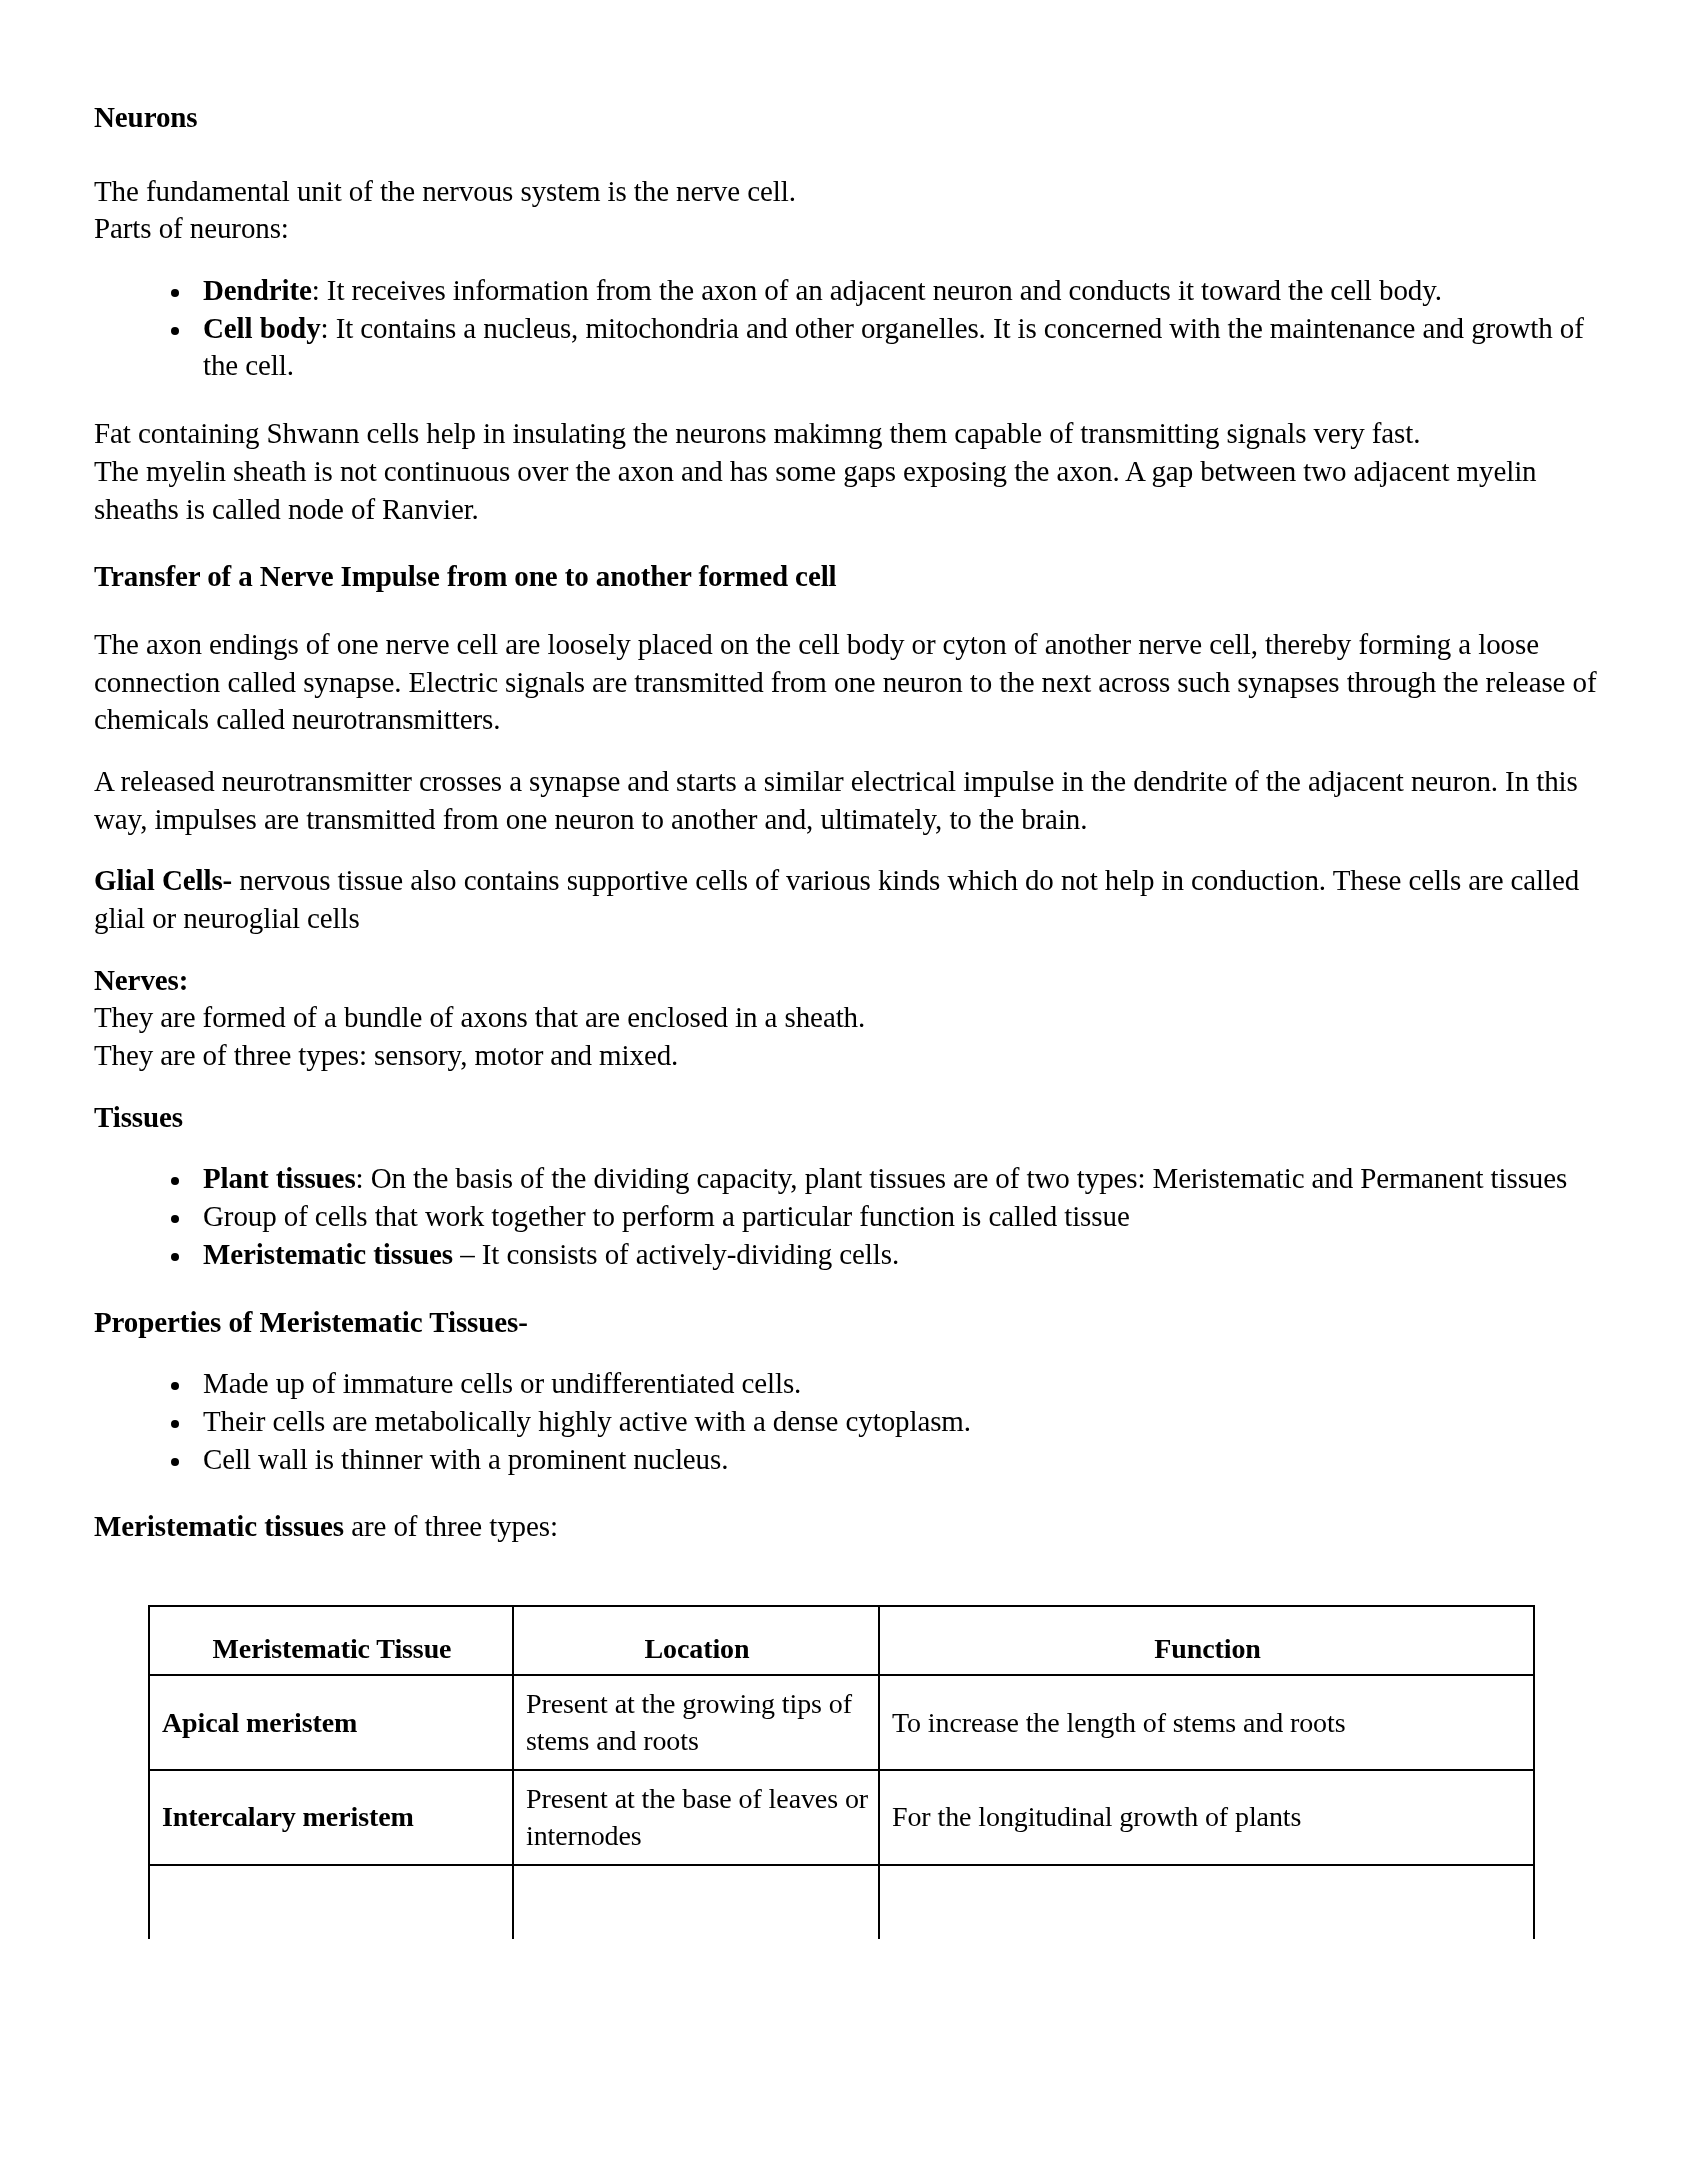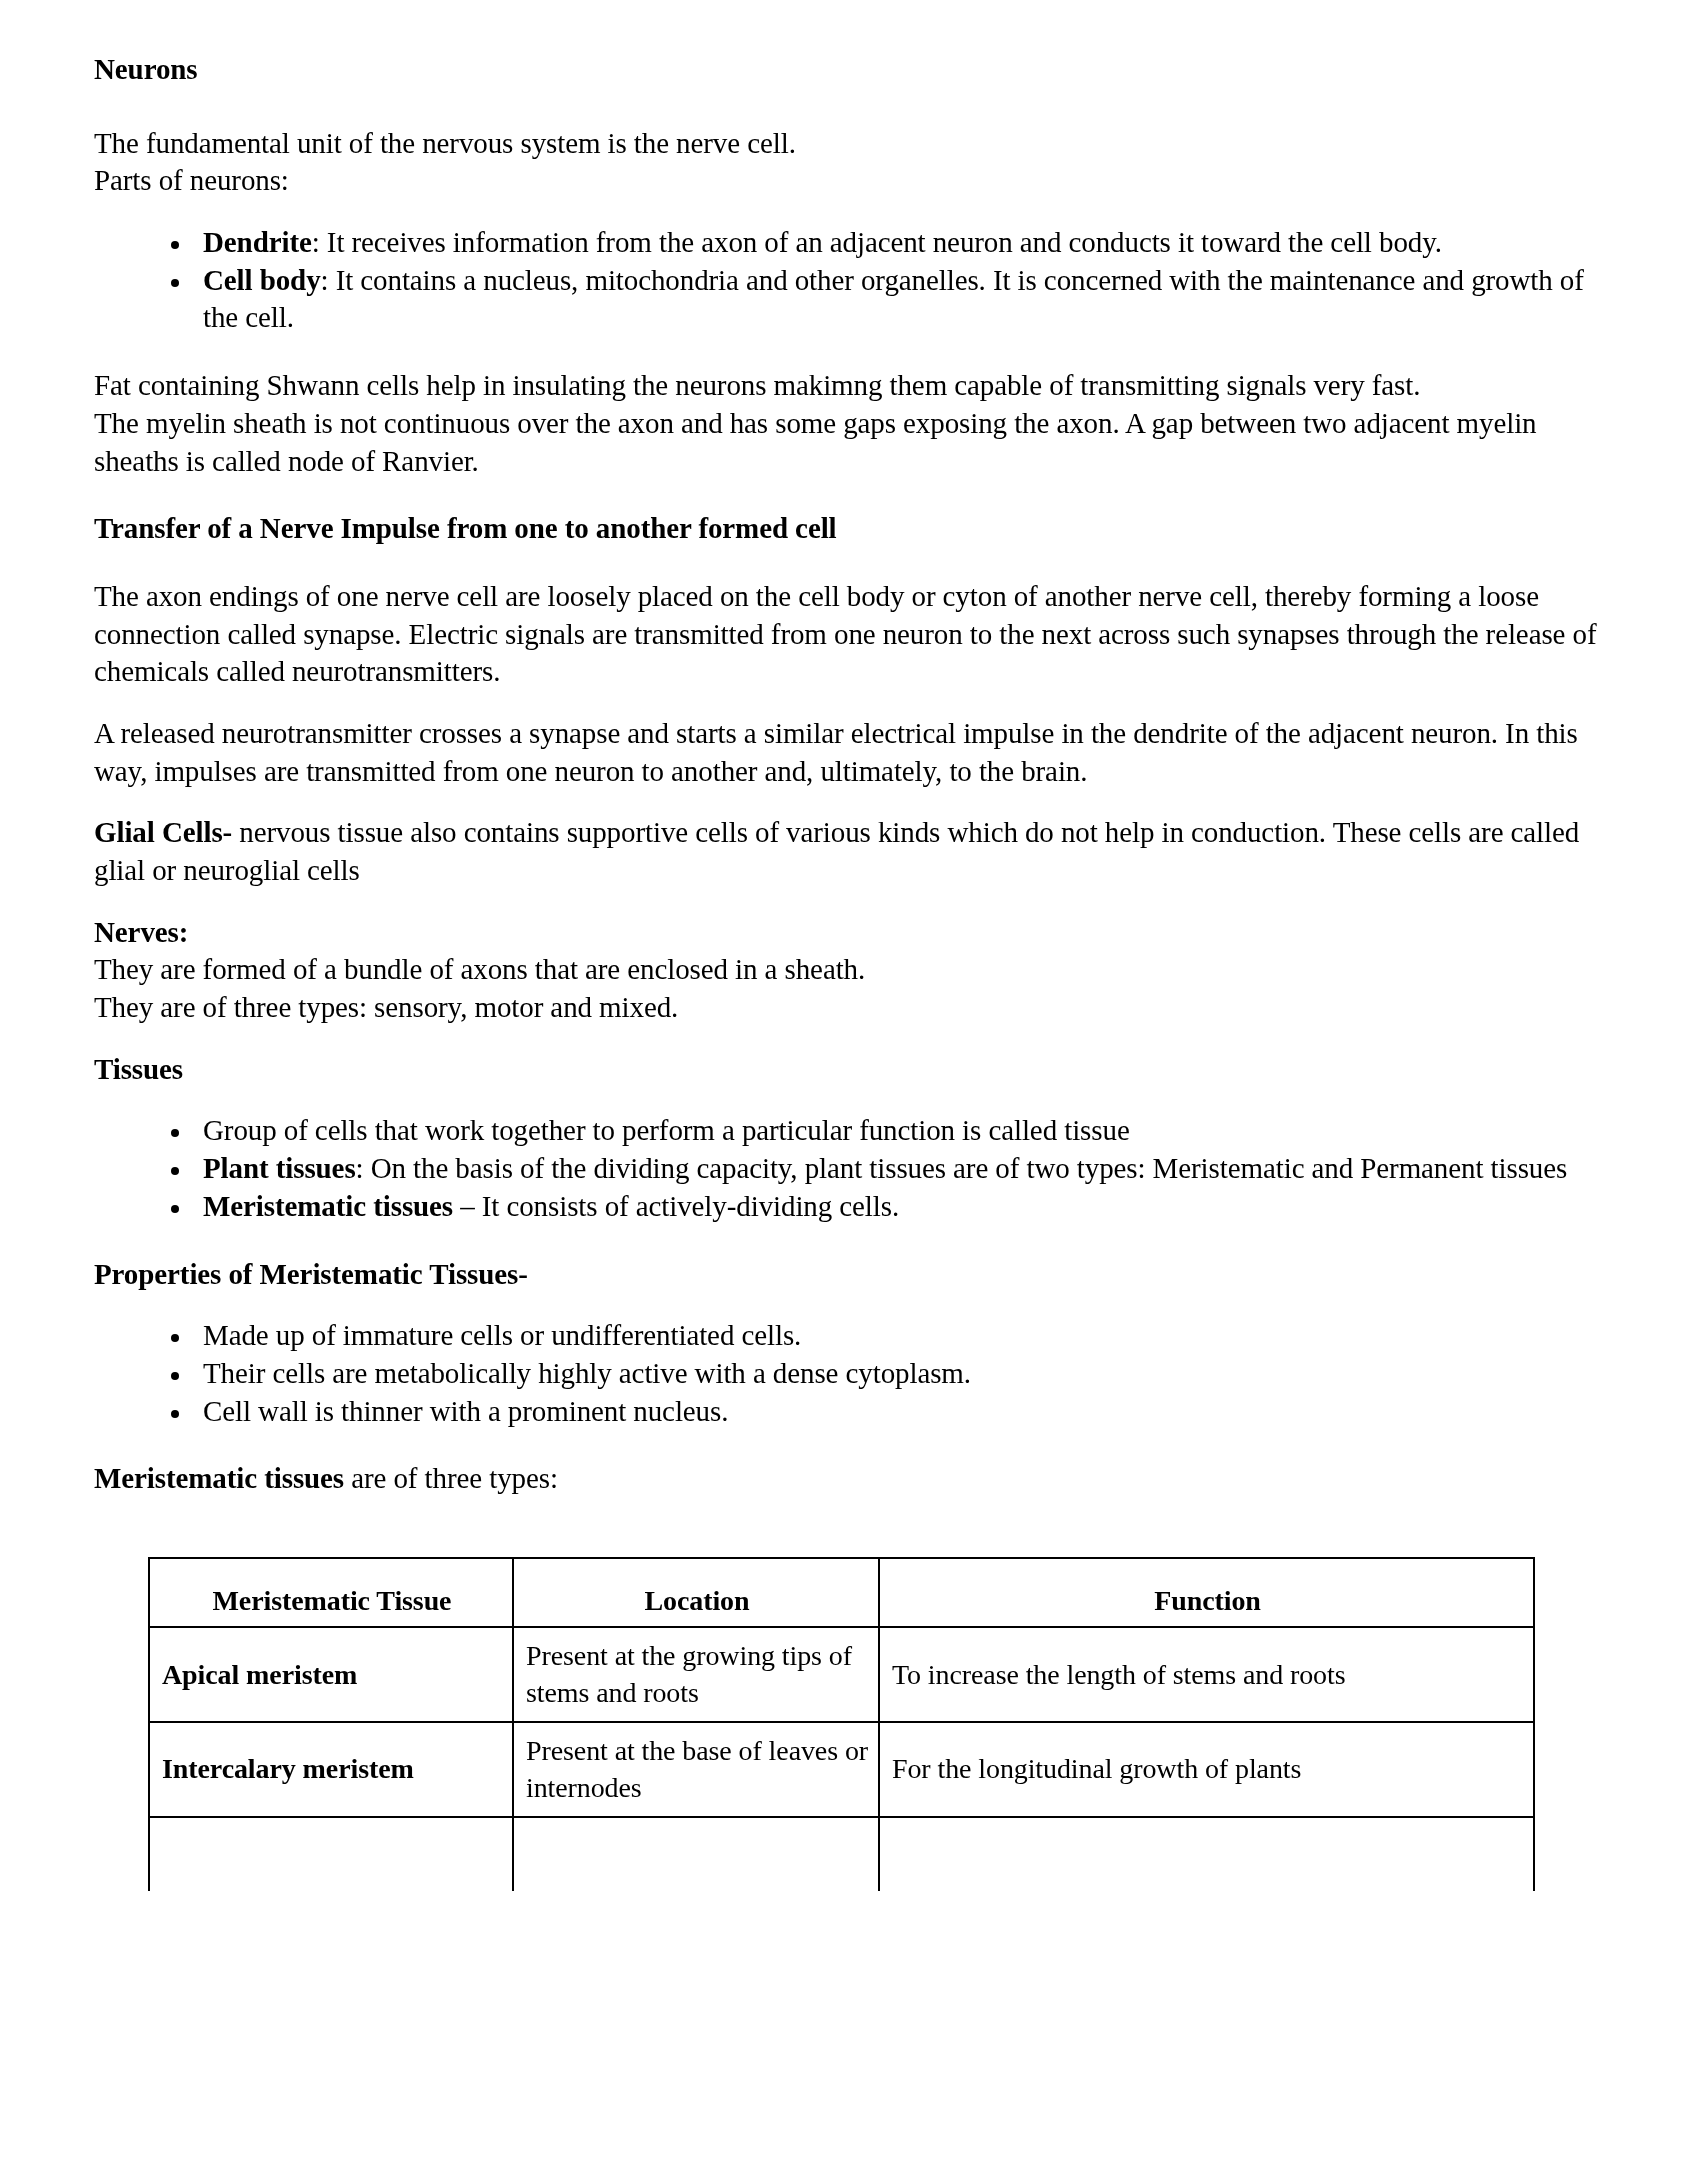--- a/index.html
+++ b/index.html
@@ -21,20 +21,21 @@
     height: 2178px;
     background: #ffffff;
     box-sizing: border-box;
     padding: 51px 69px 0 94px;
   }
   .doc {
     width: 1530px;
     font-size: 29px;
     line-height: 1.30;
     letter-spacing: -0.1px;
+    margin-top: 48px;
   }
 
   h2.heading {
     font-size: 29px;
     font-weight: bold;
     margin: 0 0 0 0;
     line-height: 1.30;
     letter-spacing: -0.1px;
   }
 
@@ -149,24 +150,24 @@
     <h2 class="heading">Nerves:</h2>
     <p class="para">They are formed of a bundle of axons that are enclosed in a sheath.</p>
     <p class="para">They are of three types: sensory, motor and mixed.</p>
 
     <div class="gap-sm"></div>
     <h2 class="heading">Tissues</h2>
     <div class="gap-sm"></div>
 
     <ul class="bullets">
       <li>
+        <b>Plant tissues</b><span>: </span><span>On the basis of the dividing capacity, plant tissues are of two types: Meristematic and Permanent tissues</span>
+      </li>
+      <li>
         <b></b><span></span><span>Group of cells that work together to perform a particular function is called tissue</span>
-      </li>
-      <li>
-        <b>Plant tissues</b><span>: </span><span>On the basis of the dividing capacity, plant tissues are of two types: Meristematic and Permanent tissues</span>
       </li>
       <li>
         <b>Meristematic tissues</b><span> </span><span>– It consists of actively-dividing cells.</span>
       </li>
     </ul>
 
     <div class="gap-md"></div>
     <h2 class="heading">Properties of Meristematic Tissues-</h2>
     <div class="gap-sm"></div>
 

